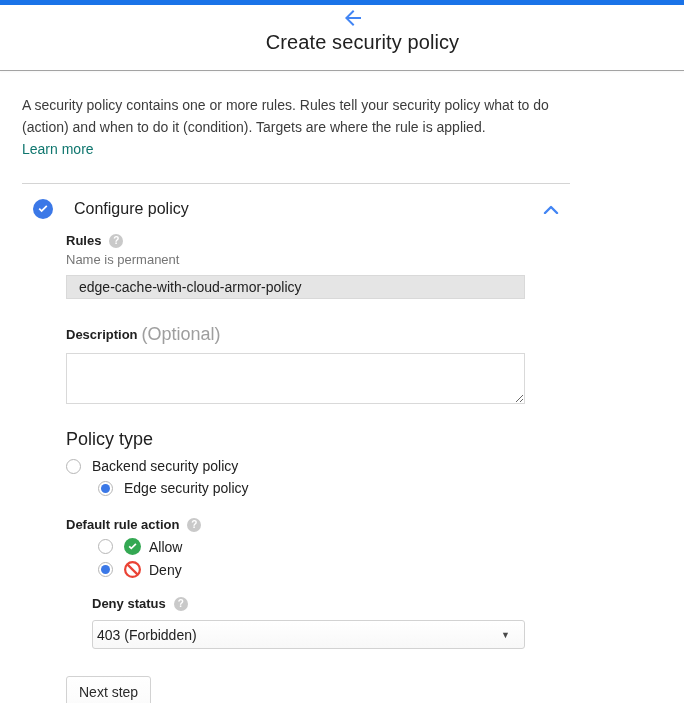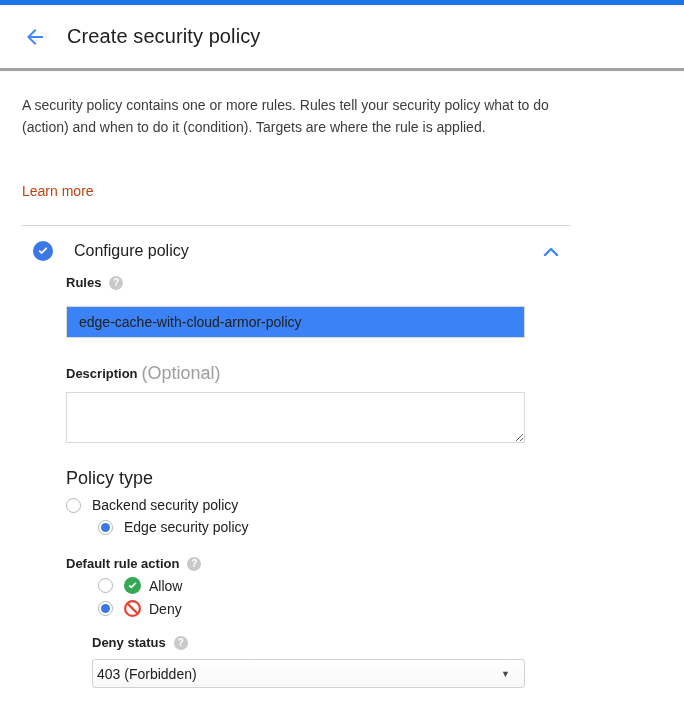--- a/index.html
+++ b/index.html
@@ -2,48 +2,48 @@
 <html><head>
 <meta charset="utf-8">
 <style>
   * { margin: 0; padding: 0; box-sizing: border-box; }
   html, body { width: 684px; height: 703px; background: #fff; overflow: hidden;
     font-family: "Liberation Sans", "DejaVu Sans", sans-serif; color: #212121; }
 
   .topbar { height: 5px; background: #1a73e8; }
 
   .header { height: 66px; display: flex; align-items: center; padding-left: 22px;
-    border-bottom: 3px solid #a3a3a3; box-shadow: 0 1px 2px rgba(0,0,0,0.04); }
+    border-bottom: 1px solid #a3a3a3; box-shadow: 0 1px 2px rgba(0,0,0,0.04); flex-direction: column; }
   .back-btn { width: 26px; height: 26px; display: flex; align-items: center; justify-content: center; cursor: pointer; }
   .page-title { margin-left: 19px; font-size: 20px; font-weight: 400; color: #212121; letter-spacing: 0.1px; }
 
   .intro { margin: 23px 22px 0 22px; width: 548px; font-size: 14px; line-height: 22px; color: #3c3c3c; }
-  .learn-more { display: block; color: #c2410c; text-decoration: none; cursor: pointer; margin-top: 42px; }
+  .learn-more { display: block; color: #0f766e; text-decoration: none; cursor: pointer; }
 
   .section-divider { margin: 23px 0 0 22px; width: 548px; border: none; border-top: 1px solid #d4d4d4; }
 
   .section-header { width: 570px; display: flex; align-items: center; padding: 14px 0 0 33px; gap: 8px; }
   .step-check { width: 20px; height: 20px; flex: 0 0 auto; }
   .section-title { margin-left: 13px; font-size: 16px; color: #212121; }
   .collapse-btn { margin-left: auto; margin-right: 8px; width: 22px; height: 22px;
     display: flex; align-items: center; justify-content: center; cursor: pointer; }
 
   .form-area { margin-left: 66px; }
 
   .field-label-row { display: flex; align-items: center; }
   .field-label { font-size: 13px; font-weight: 700; color: #212121; }
   .optional { font-weight: 400; color: #9e9e9e; margin-left: 4px; font-size: 18px; }
   .help-icon { width: 14px; height: 14px; margin-left: 8px; border-radius: 50%;
     background: #c9c9c9; color: #fff; font-size: 10px; font-weight: 700;
     display: inline-flex; align-items: center; justify-content: center; cursor: pointer; }
   .hint { margin-top: 4px; font-size: 13px; color: #757575; }
 
   .name-block { margin-top: 13px; }
-  .text-input { margin-top: 16px; width: 459px; height: 32px; border: 1px solid #d9d9d9;
-    background: #3b82f6; font-family: "Liberation Sans", sans-serif; font-size: 14px;
+  .text-input { margin-top: 8px; width: 459px; height: 24px; border: 1px solid #d9d9d9;
+    background: #e5e5e5; font-family: "Liberation Sans", sans-serif; font-size: 14px;
     color: #212121; padding: 0 12px; outline: none; display: block; }
 
   .desc-block { margin-top: 25px; }
   .desc-textarea { margin-top: 8px; width: 459px; height: 51px; border: 1px solid #d9d9d9;
     background: #fff; font-family: "Liberation Sans", sans-serif; font-size: 14px;
     color: #212121; padding: 6px 12px; outline: none; resize: both; display: block; }
 
   .policy-type-heading { margin-top: 25px; font-size: 18px; font-weight: 400; color: #212121; }
 
   .radio-row { display: flex; align-items: center; margin-top: 8px; cursor: pointer; }
@@ -104,20 +104,21 @@
   </span>
 </div>
 
 <div class="form-area">
 
   <div class="name-block">
     <div class="field-label-row">
       <span class="field-label">Rules</span>
       <span class="help-icon">?</span>
     </div>
+    <div class="hint">Name is permanent</div>
     <input class="text-input" type="text" value="edge-cache-with-cloud-armor-policy" style="">
   </div>
 
   <div class="desc-block">
     <div class="field-label-row">
       <span class="field-label">Description</span>
       <span class="optional">(Optional)</span>
     </div>
     <textarea class="desc-textarea" style=""></textarea>
   </div>

